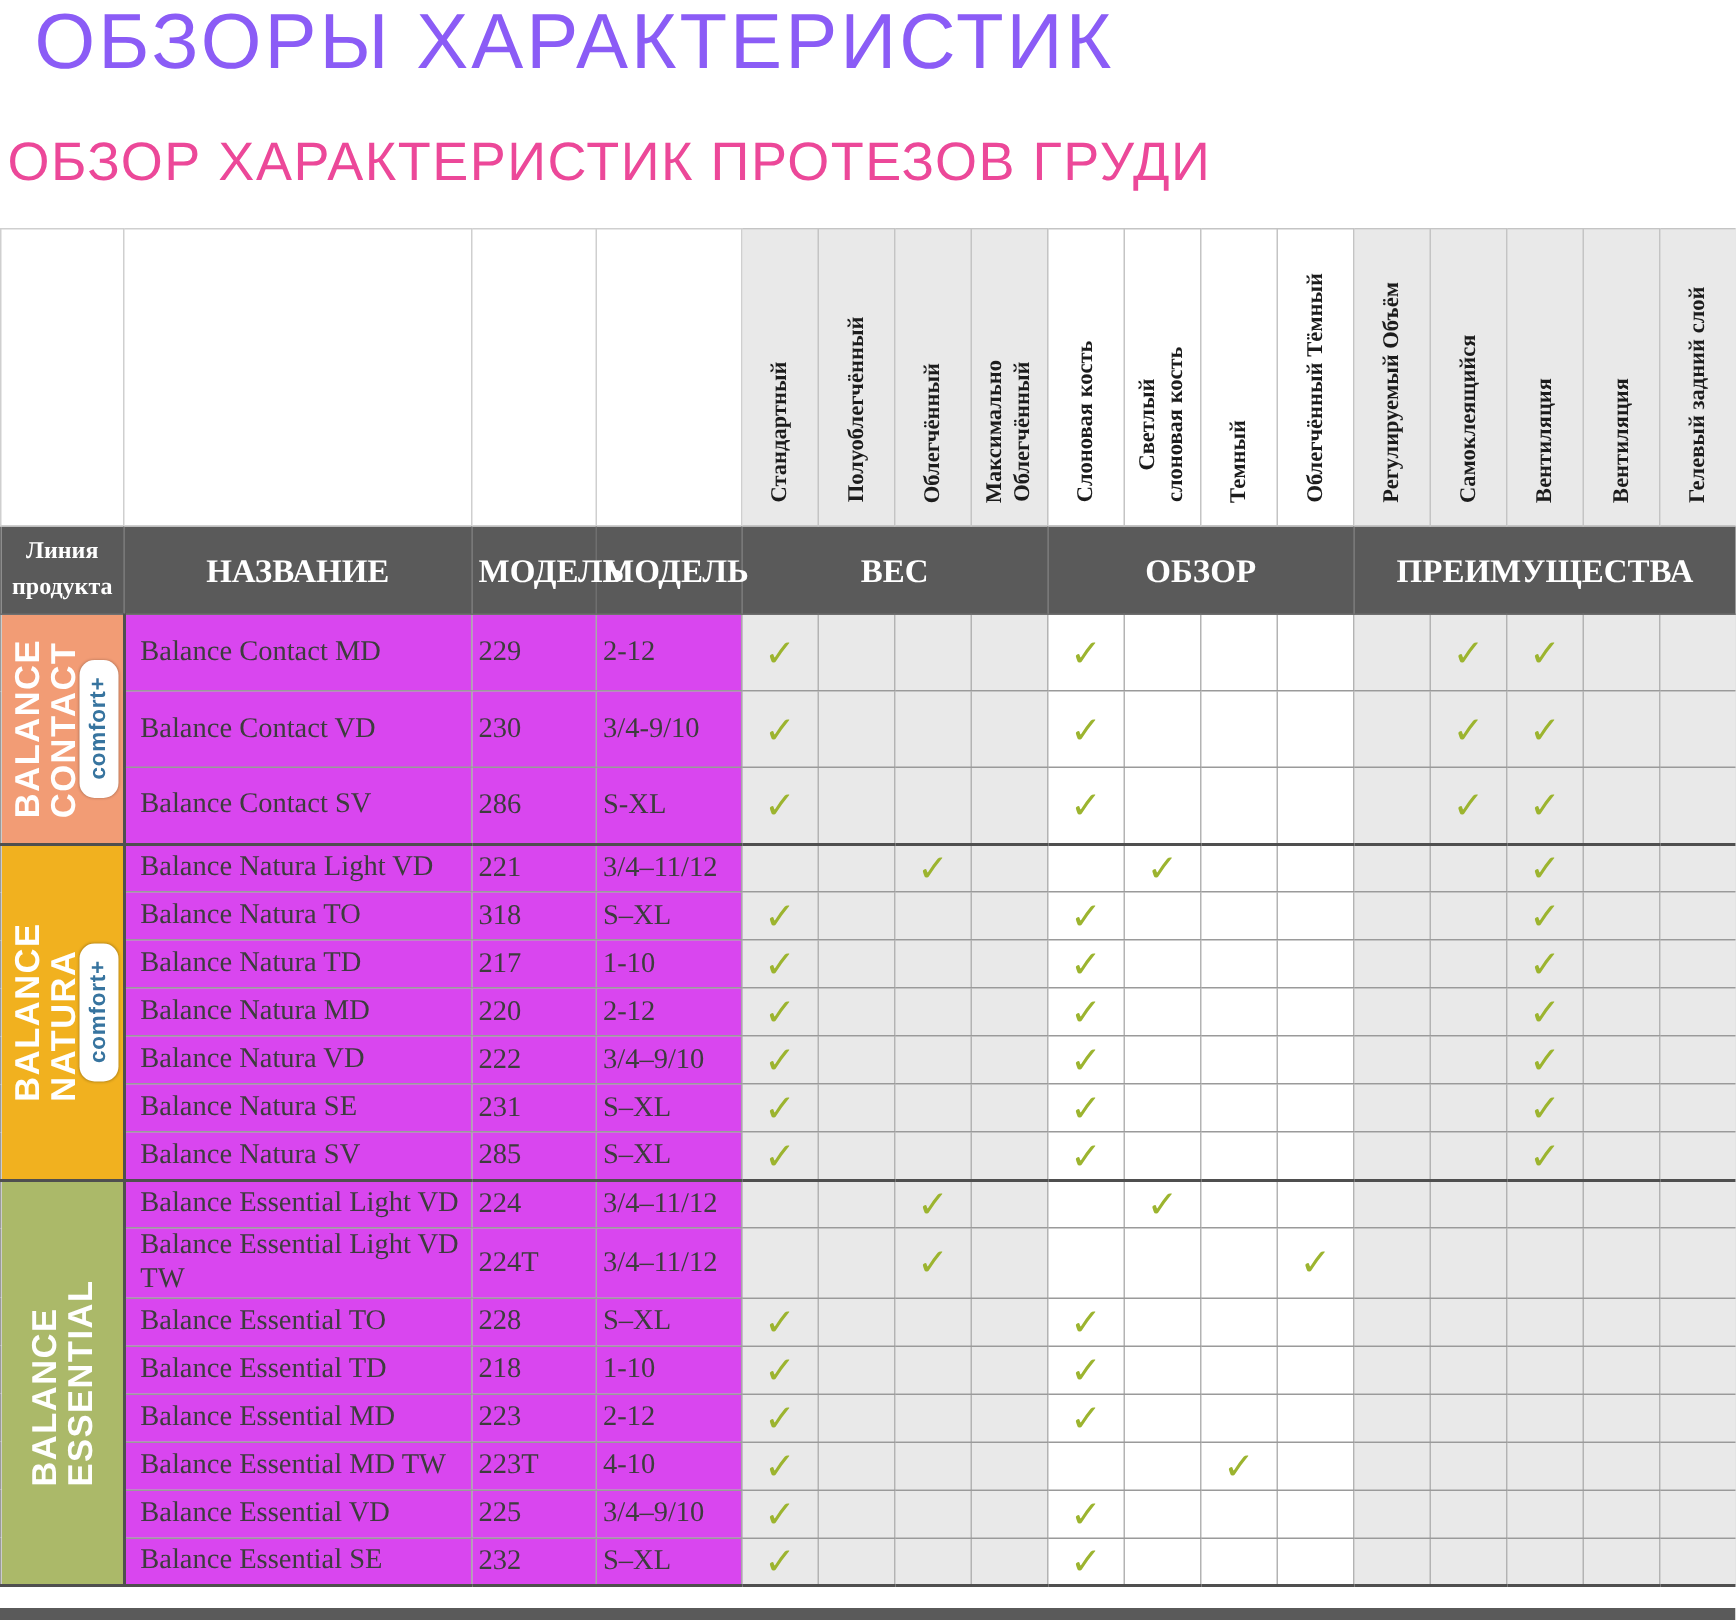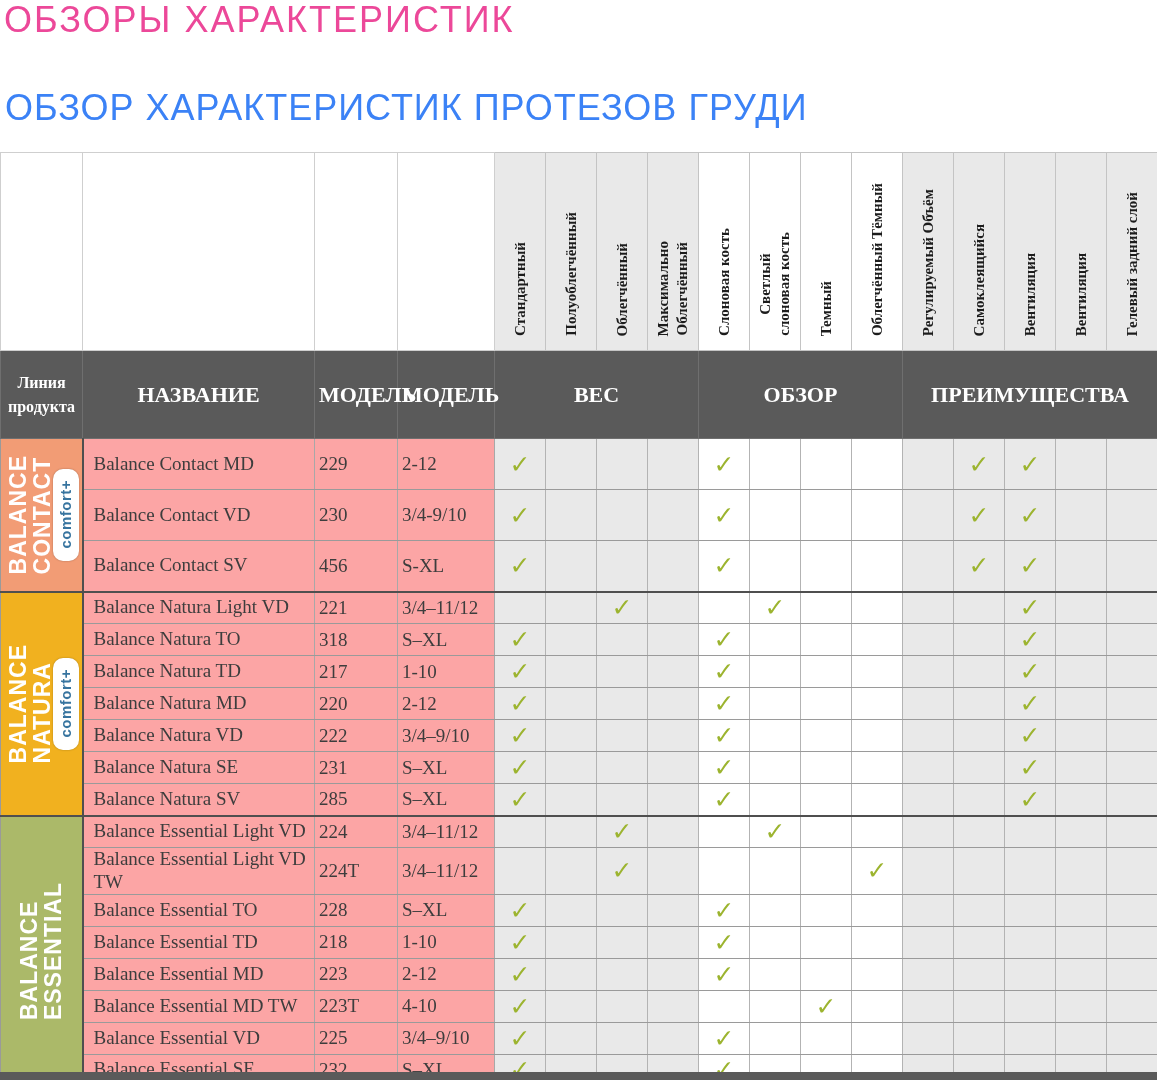--- a/index.html
+++ b/index.html
@@ -1,26 +1,26 @@
 <!DOCTYPE html>
 <html><head>
 <meta charset="utf-8">
 <style>
   html,body{margin:0;padding:0;}
   body{
     width:1157px;height:1080px;overflow:hidden;background:#fff;
     font-family:"Liberation Sans",sans-serif;position:relative;
   }
   .page-title{
-    position:absolute;top:2px;left:4px;margin:0;
-    font-size:36px;font-weight:300;letter-spacing:2px;color:#ec4899;line-height:1;
+    position:absolute;top:2px;left:23px;margin:0;
+    font-size:52px;font-weight:300;letter-spacing:2px;color:#8b5cf6;line-height:1;
   }
   .page-subtitle{
     position:absolute;top:90px;left:5px;margin:0;
-    font-size:36px;font-weight:300;letter-spacing:1px;color:#3b82f6;line-height:1;
+    font-size:36px;font-weight:300;letter-spacing:1px;color:#ec4899;line-height:1;
   }
   .table-wrap{position:absolute;top:152px;left:0;width:1157px;height:928px;overflow:hidden;}
   table{border-collapse:collapse;table-layout:fixed;width:1157px;border:1px solid #9a9a9a;}
   td{padding:0;}
 
   
   tr.toprow{height:198px;}
   .empty-top{background:#fff;border:1px solid #cfcfcf;}
   .feat-top{vertical-align:bottom;text-align:center;padding-bottom:10px;border:1px solid #c4c4c4;}
   .rot{
@@ -28,35 +28,35 @@
     white-space:pre-line;font-family:"Liberation Serif",serif;font-weight:bold;
     font-size:15px;line-height:1.25;color:#1c1c1c;
   }
 
   
   .bg-w{background:#e9e9e9;}
   .bg-c{background:#ffffff;}
   .bg-b{background:#e9e9e9;}
 
   
-  tr.dark{height:88px;}
+  tr.dark{height:59px;}
   tr.dark td{
     background:#5a5a5a;color:#fff;font-family:"Liberation Serif",serif;font-weight:bold;
     font-size:22px;text-align:center;vertical-align:middle;border:1px solid #6f6f6f;
     line-height:1.5;padding:0 4px;
   }
   tr.dark td.corner{font-size:16px;}
 
   
   tr.g0{height:51px;}
   tr.g1{height:32px;}
   tr.g2{height:32px;}
   .cell{
     font-family:"Liberation Serif",serif;font-size:19px;color:#3d3d3d;
-    vertical-align:middle;background:#fca5a5;
+    vertical-align:middle;background:#d946ef;
     border:1px solid #a8a8a8;border-bottom:1px solid #9a9a9a;
   }
   .name-cell{padding-left:10px;line-height:1.2;}
   .model-cell,.sizes-cell{padding-left:4px;}
   .feat{
     text-align:center;vertical-align:middle;
     border:1px solid #b3b3b3;border-bottom:1px solid #9a9a9a;
   }
   .check{
     font-family:"DejaVu Sans",sans-serif;font-weight:bold;font-size:25px;color:#9cb42f;
@@ -172,21 +172,21 @@
           <td class="feat bg-c"></td>
           <td class="feat bg-c"></td>
           <td class="feat bg-b"></td>
           <td class="feat bg-b"><span class="check">✓</span></td>
           <td class="feat bg-b"><span class="check">✓</span></td>
           <td class="feat bg-b"></td>
           <td class="feat bg-b"></td>
         </tr>
         <tr class="g0">
           <td class="cell name-cell ge">Balance Contact SV</td>
-          <td class="cell model-cell ge">456</td>
+          <td class="cell model-cell ge">286</td>
           <td class="cell sizes-cell ge">S-XL</td>
           <td class="feat bg-w ge"><span class="check">✓</span></td>
           <td class="feat bg-w ge"></td>
           <td class="feat bg-w ge"></td>
           <td class="feat bg-w ge"></td>
           <td class="feat bg-c ge"><span class="check">✓</span></td>
           <td class="feat bg-c ge"></td>
           <td class="feat bg-c ge"></td>
           <td class="feat bg-c ge"></td>
           <td class="feat bg-b ge"></td>

